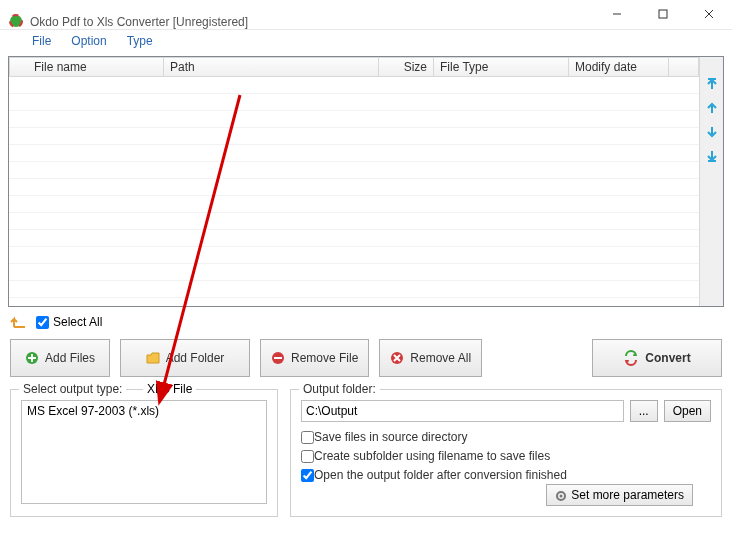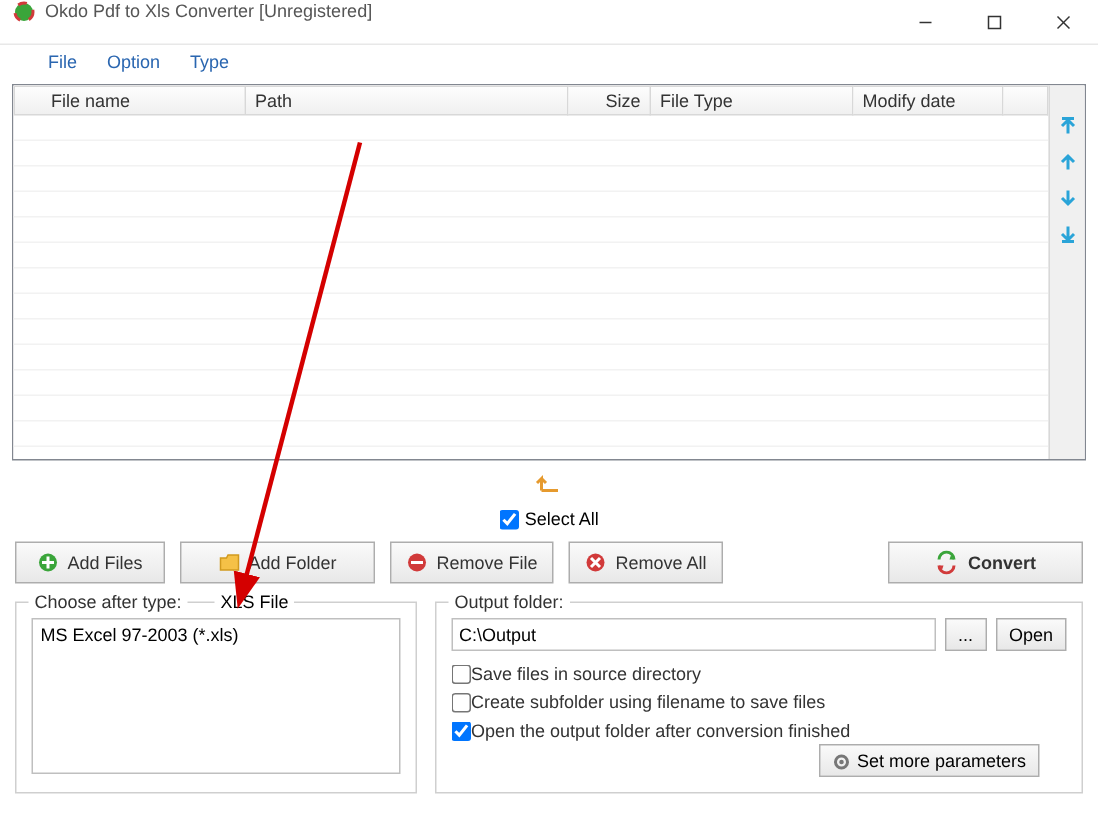--- a/index.html
+++ b/index.html
@@ -1,19 +1,19 @@
 <!DOCTYPE html>
 <html><head>
 <meta charset="utf-8">
 <style>
 * { box-sizing: border-box; margin: 0; padding: 0; font-family: "Segoe UI", Tahoma, sans-serif; font-size: 12px; }
 body { background: #fff; width: 732px; height: 550px; overflow: hidden; position: relative; }
 
 
-.titlebar { height: 30px; background: #fff; border-bottom: 1px solid #e8e8e8; display: flex; align-items: flex-start; padding-left: 8px; }
+.titlebar { height: 30px; background: #fff; border-bottom: 1px solid #e8e8e8; display: flex; align-items: flex-end; padding-left: 8px; }
 .titlebar .app-icon { width: 16px; height: 16px; margin-right: 6px; }
 .titlebar .title { color: #555; flex: 1; }
 .winbtn { width: 46px; height: 30px; display: flex; align-items: center; justify-content: center; color: #444; }
 
 
 .menubar { height: 22px; display: flex; align-items: center; padding-left: 24px; gap: 4px; color: #2a66b0; }
 .menubar span { padding: 2px 8px; }
 
 
 .panel { border: 1px solid #828790; margin: 4px 8px 0 8px; position: relative; }
@@ -21,27 +21,27 @@
 .table-area { flex: 1; overflow: hidden; }
 .thead { display: flex; background: #fff; }
 .thead .th { border: 1px solid #d8d8d8; border-left: none; padding: 2px 6px; background: linear-gradient(#fdfdfd,#f0f0f0); height: 20px; color: #333; }
 .thead .th:first-child { border-left: 1px solid #d8d8d8; padding-left: 24px; }
 .rows { height: 229px; background: #fff; }
 .rows .row { height: 17px; border-bottom: 1px solid #f2f2f2; }
 .side-arrows { width: 24px; display: flex; flex-direction: column; align-items: center; gap: 6px; padding-top: 18px; background: #f0f0f0; border-left: 1px solid #d8d8d8; }
 .side-arrows .arrbtn { width: 18px; height: 18px; display: flex; align-items: center; justify-content: center; }
 
 
-.under-list { margin: 6px 10px 0 10px; display: flex; align-items: center; gap: 8px; flex-direction: column; }
+.under-list { margin: 6px 10px 0 10px; display: flex; align-items: center; gap: 8px; }
 .under-list .uparrow { color: #e69a2e; font-size: 16px; }
 input[type=checkbox] { width: 13px; height: 13px; vertical-align: middle; }
 
 
 .btnrow { margin: 8px 10px 0 10px; display: flex; gap: 10px; }
-.btn { height: 28px; border: 1px solid #adadad; background: linear-gradient(#fafafa,#e8e8e8); display: inline-flex; align-items: center; justify-content: center; gap: 6px; padding: 0 10px; color: #333; cursor: default; min-width: 100px; }
+.btn { height: 38px; border: 1px solid #adadad; background: linear-gradient(#fafafa,#e8e8e8); display: inline-flex; align-items: center; justify-content: center; gap: 6px; padding: 0 10px; color: #333; cursor: default; min-width: 100px; }
 .btn.wide { min-width: 130px; }
 .btn.convert { min-width: 130px; margin-left: auto; font-weight: bold; }
 
 
 .bottom { display: flex; margin: 12px 10px 0 10px; gap: 12px; }
 .group { border: 1px solid #cfcfcf; padding: 10px 10px 8px 10px; position: relative; background: #fff; }
 .group .legend { position: absolute; top: -8px; left: 8px; background: #fff; padding: 0 4px; color: #333; }
 .left-group { width: 268px; height: 128px; }
 .left-group .legend-extra { position: absolute; top: -8px; left: 132px; background: #fff; padding: 0 4px; }
 .typebox { border: 1px solid #bfbfbf; height: 104px; width: 100%; padding: 3px 5px; }
@@ -190,21 +190,21 @@
         <path d="M13 10 A5 5 0 0 1 3 10" stroke="#d13a3a" stroke-width="2" fill="none"></path>
         <path d="M11 3 L13 6 L10 6 Z" fill="#3aa53a"></path>
         <path d="M5 13 L3 10 L6 10 Z" fill="#d13a3a"></path>
       </svg>
     <span>Convert</span>
   </div>
 </div>
 
 <div class="bottom">
   <div class="group left-group">
-    <span class="legend">Choose after type:</span>
+    <span class="legend">Select output type:</span>
     <span class="legend-extra">XLS File</span>
     <div class="typebox">
       <div>MS Excel 97-2003 (*.xls)</div>
     </div>
   </div>
 
   <div class="group right-group">
     <span class="legend">Output folder:</span>
     <div class="outrow">
       <input type="text" value="C:\Output" style="">

